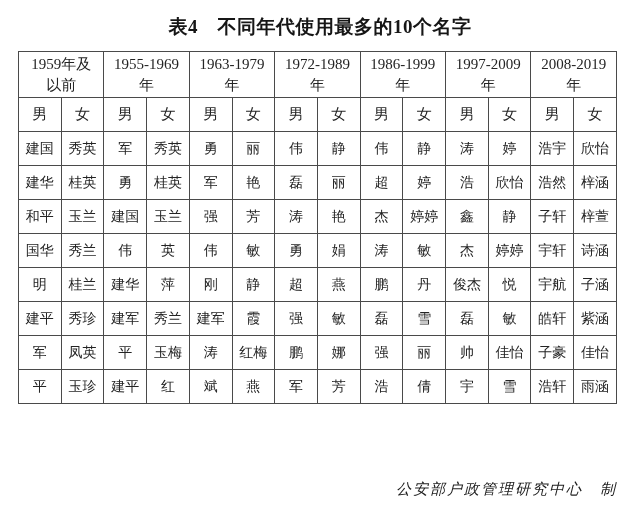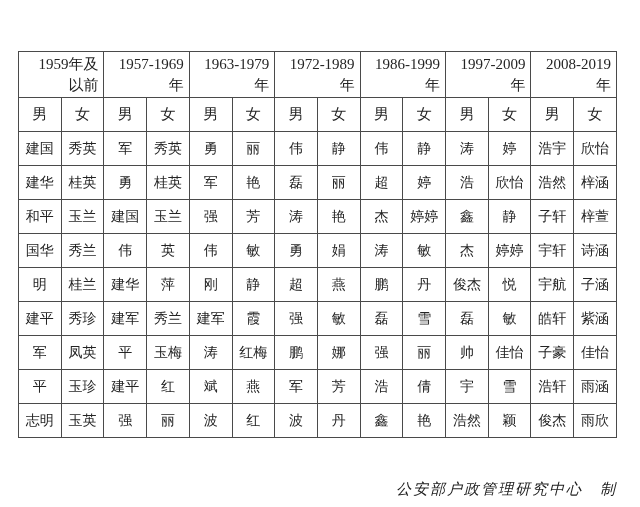--- a/index.html
+++ b/index.html
@@ -43,21 +43,20 @@
     font-weight: 400;
     padding: 0;
     color: #242424;
     overflow: hidden;
   }
   .names-table thead tr.decade-row th {
     height: 45px;
     font-size: 15px;
     line-height: 1.4;
     padding: 0 5px;
-    text-align: right;
   }
   .names-table thead tr.gender-row th {
     height: 33px;
     font-size: 15px;
   }
   .names-table tbody td {
     height: 33px;
     font-size: 14px;
   }
   .source-line {
@@ -68,26 +67,27 @@
     font-style: italic;
     letter-spacing: 2px;
     color: #1c1c1c;
     white-space: pre;
   }
 </style>
 </head>
 <body>
 
 <div class="page">
+  <div class="doc-title">表4　不同年代使用最多的10个名字</div>
 
   <table class="names-table">
     <thead>
         <tr class="decade-row">
           <th colspan="2">1959年及以前</th>
-          <th colspan="2">1957-1969年</th>
+          <th colspan="2">1955-1969年</th>
           <th colspan="2">1963-1979年</th>
           <th colspan="2">1972-1989年</th>
           <th colspan="2">1986-1999年</th>
           <th colspan="2">1997-2009年</th>
           <th colspan="2">2008-2019年</th>
         </tr>
         <tr class="gender-row">
           <th>男</th>
           <th>女</th>
           <th>男</th>
@@ -226,33 +226,17 @@
           <td>燕</td>
           <td>军</td>
           <td>芳</td>
           <td>浩</td>
           <td>倩</td>
           <td>宇</td>
           <td>雪</td>
           <td>浩轩</td>
           <td>雨涵</td>
         </tr>
-        <tr>
-          <td>志明</td>
-          <td>玉英</td>
-          <td>强</td>
-          <td>丽</td>
-          <td>波</td>
-          <td>红</td>
-          <td>波</td>
-          <td>丹</td>
-          <td>鑫</td>
-          <td>艳</td>
-          <td>浩然</td>
-          <td>颖</td>
-          <td>俊杰</td>
-          <td>雨欣</td>
-        </tr>
       </tbody>
   </table>
 
   <div class="source-line">公安部户政管理研究中心　制</div>
 </div>
 
 </body></html>

